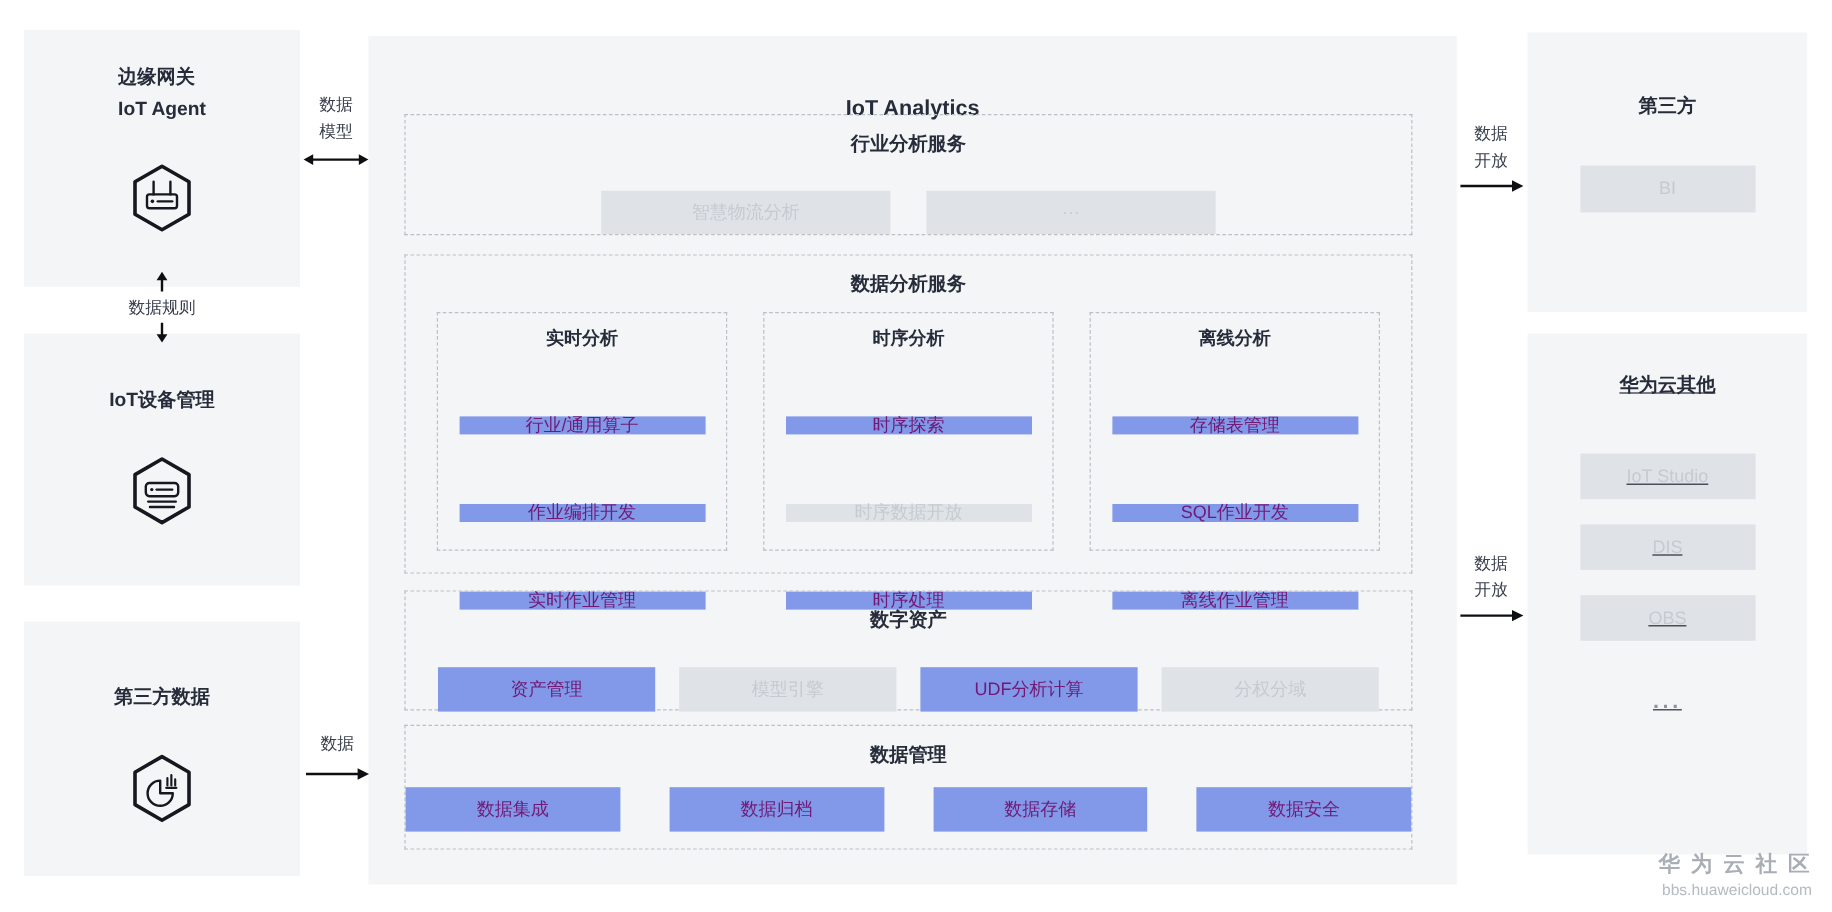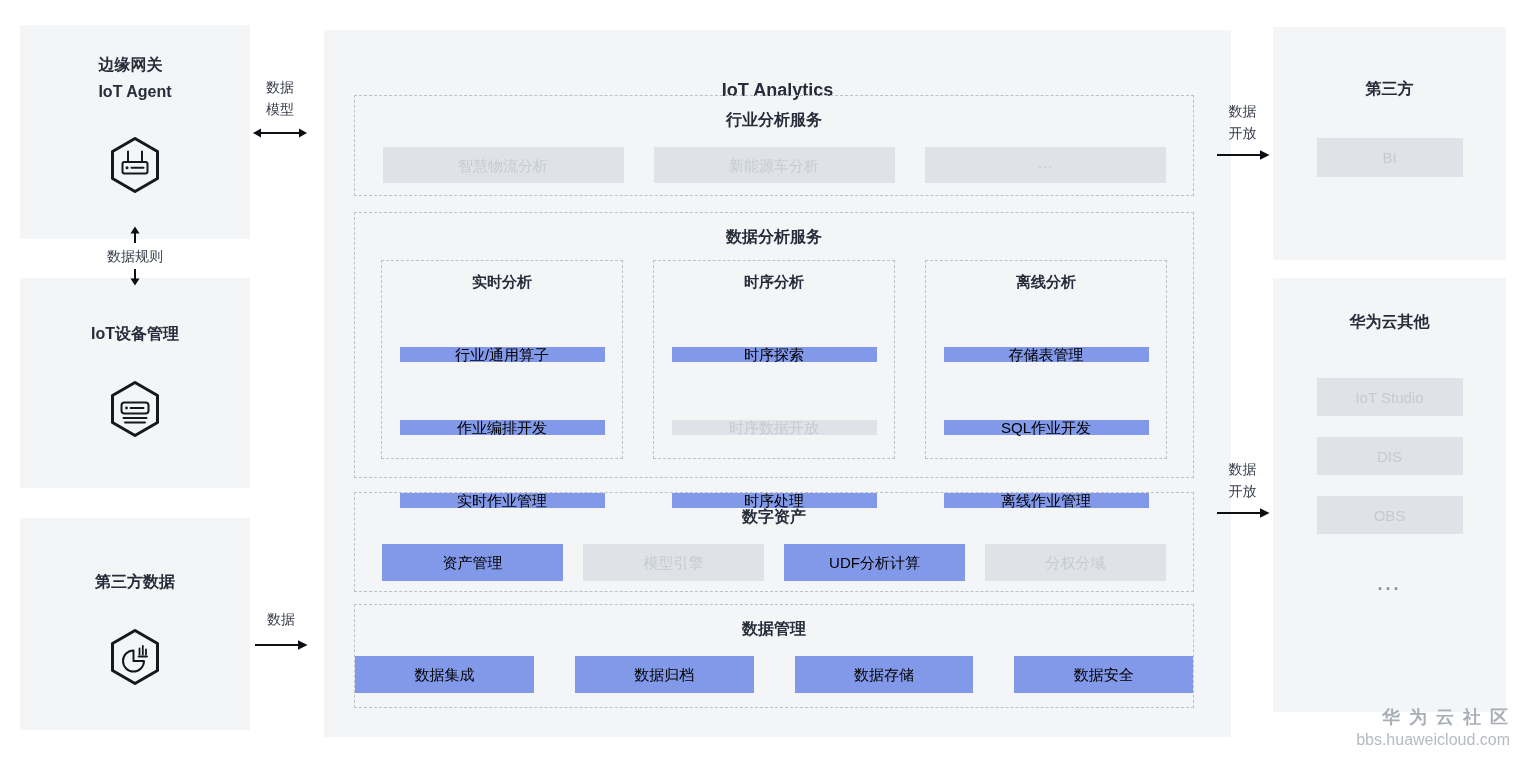--- a/index.html
+++ b/index.html
@@ -24,41 +24,41 @@
 
   
   .box-gateway{left:20px;top:25px;width:230px;height:214px;padding-top:26px;}
   .box-device{left:20px;top:278px;width:230px;height:210px;padding-top:42px;}
   .box-3rd-data{left:20px;top:518px;width:230px;height:212px;padding-top:50px;}
   .hexicon{margin-top:30px;}
   .box-device .hexicon,.box-3rd-data .hexicon{margin-top:32px;}
 
   
   .box-3rd{left:1273px;top:27px;width:233px;height:233px;padding-top:48px;}
-  .box-hwother{left:1273px;top:278px;width:233px;height:434px;padding-top:30px;}
+  .box-hwother{left:1273px;top:278px;width:233px;height:434px;padding-top:30px;text-decoration:underline;}
   .box-3rd .chip{margin-top:36px;}
   .box-hwother .chip{margin-top:21px;}
   .box-hwother .chip.first{margin-top:43px;}
   .more-dots{margin-top:40px;font-size:18px;letter-spacing:3px;color:#8d929b;font-weight:700;}
 
   
-  .center{left:324px;top:30px;width:907px;height:707px;}
+  .center{left:307px;top:30px;width:907px;height:707px;}
   .center-title{position:absolute;left:0;top:50px;width:100%;text-align:center;font-size:18px;font-weight:700;color:var(--title-text);}
   .sec{position:absolute;border:1px dashed var(--dashed-border);}
   .sec-title{margin-top:14px;text-align:center;font-size:16px;font-weight:700;color:var(--title-text);}
   .s1{left:30px;top:65px;width:840px;height:101px;}
   .s2{left:30px;top:182px;width:840px;height:266px;}
   .s3{left:30px;top:462px;width:840px;height:100px;}
   .s4{left:30px;top:574px;width:840px;height:104px;}
 
   .chip{display:flex;align-items:center;justify-content:center;font-size:15px;line-height:1;}
-  .chip[data-variant="blue"]{background:var(--blue-button);color:#000000;}
+  .chip[data-variant="blue"]{background:var(--blue-button);color:#701a75;}
   .chip[data-variant="gray"]{background:var(--gray-button);color:var(--gray-button-text);}
 
-  .chip-row{display:flex;justify-content:center;gap:30px;margin-top:16px;}
+  .chip-row{display:flex;justify-content:center;gap:30px;margin-top:28px;}
   .s1 .chip{width:241px;height:36px;}
   .s3 .chip-row,.s4 .chip-row{gap:20px;}
   .s3 .chip,.s4 .chip{width:181px;height:37px;}
   .s4 .chip-row{margin-top:16px;gap:41px;}
 
   .sub-row{display:flex;justify-content:center;gap:30px;margin-top:12px;}
   .sub-box{width:242px;height:199px;border:1px dashed var(--dashed-border);display:flex;flex-direction:column;align-items:center;gap:44px;}
   .sub-title{margin-top:12px;font-size:15px;font-weight:700;color:var(--title-text);}
   .sub-box .chip{width:205px;height:37px;margin-top:14px;}
   .sub-box .chip.first{margin-top:11px;}
@@ -79,21 +79,21 @@
   .c-open-bottom{left:1212px;top:458px;width:61px;}
   .c-open-bottom svg{margin-top:5px;}
 
   .arrow-stroke{stroke:var(--arrow-color);stroke-width:2;fill:none;}
   .arrow-fill{fill:var(--arrow-color);}
   .icon-stroke{stroke:#15181e;fill:none;}
 
   
   .watermark{position:absolute;right:17px;bottom:11px;display:flex;flex-direction:column;align-items:flex-end;}
   .wm-title{font-size:18px;letter-spacing:2px;color:var(--watermark-text);font-weight:700;}
-  .wm-url{font-size:16px;color:#b6bac1;margin-top:2px;}
+  .wm-url{font-size:13px;color:#b6bac1;margin-top:2px;}
 </style>
 </head>
 <body>
 
 <div class="stage">
 
   <div class="panel pcol box-gateway">
     <div class="panel-title">
       <div>边缘网关</div>
       <div>IoT Agent</div>
@@ -160,21 +160,20 @@
     </svg>
   </div>
 
   <div class="panel center">
     <div class="center-title">IoT Analytics</div>
 
     <div class="sec s1">
       <div class="sec-title">行业分析服务</div>
       <div class="chip-row">
         <div class="chip" data-variant="gray">智慧物流分析</div>
-        <div class="chip" data-variant="gray">新能源车分析</div>
         <div class="chip" data-variant="gray">···</div>
       </div>
     </div>
 
     <div class="sec s2">
       <div class="sec-title">数据分析服务</div>
       <div class="sub-row">
 
         <div class="sub-box">
           <div class="sub-title">实时分析</div>

